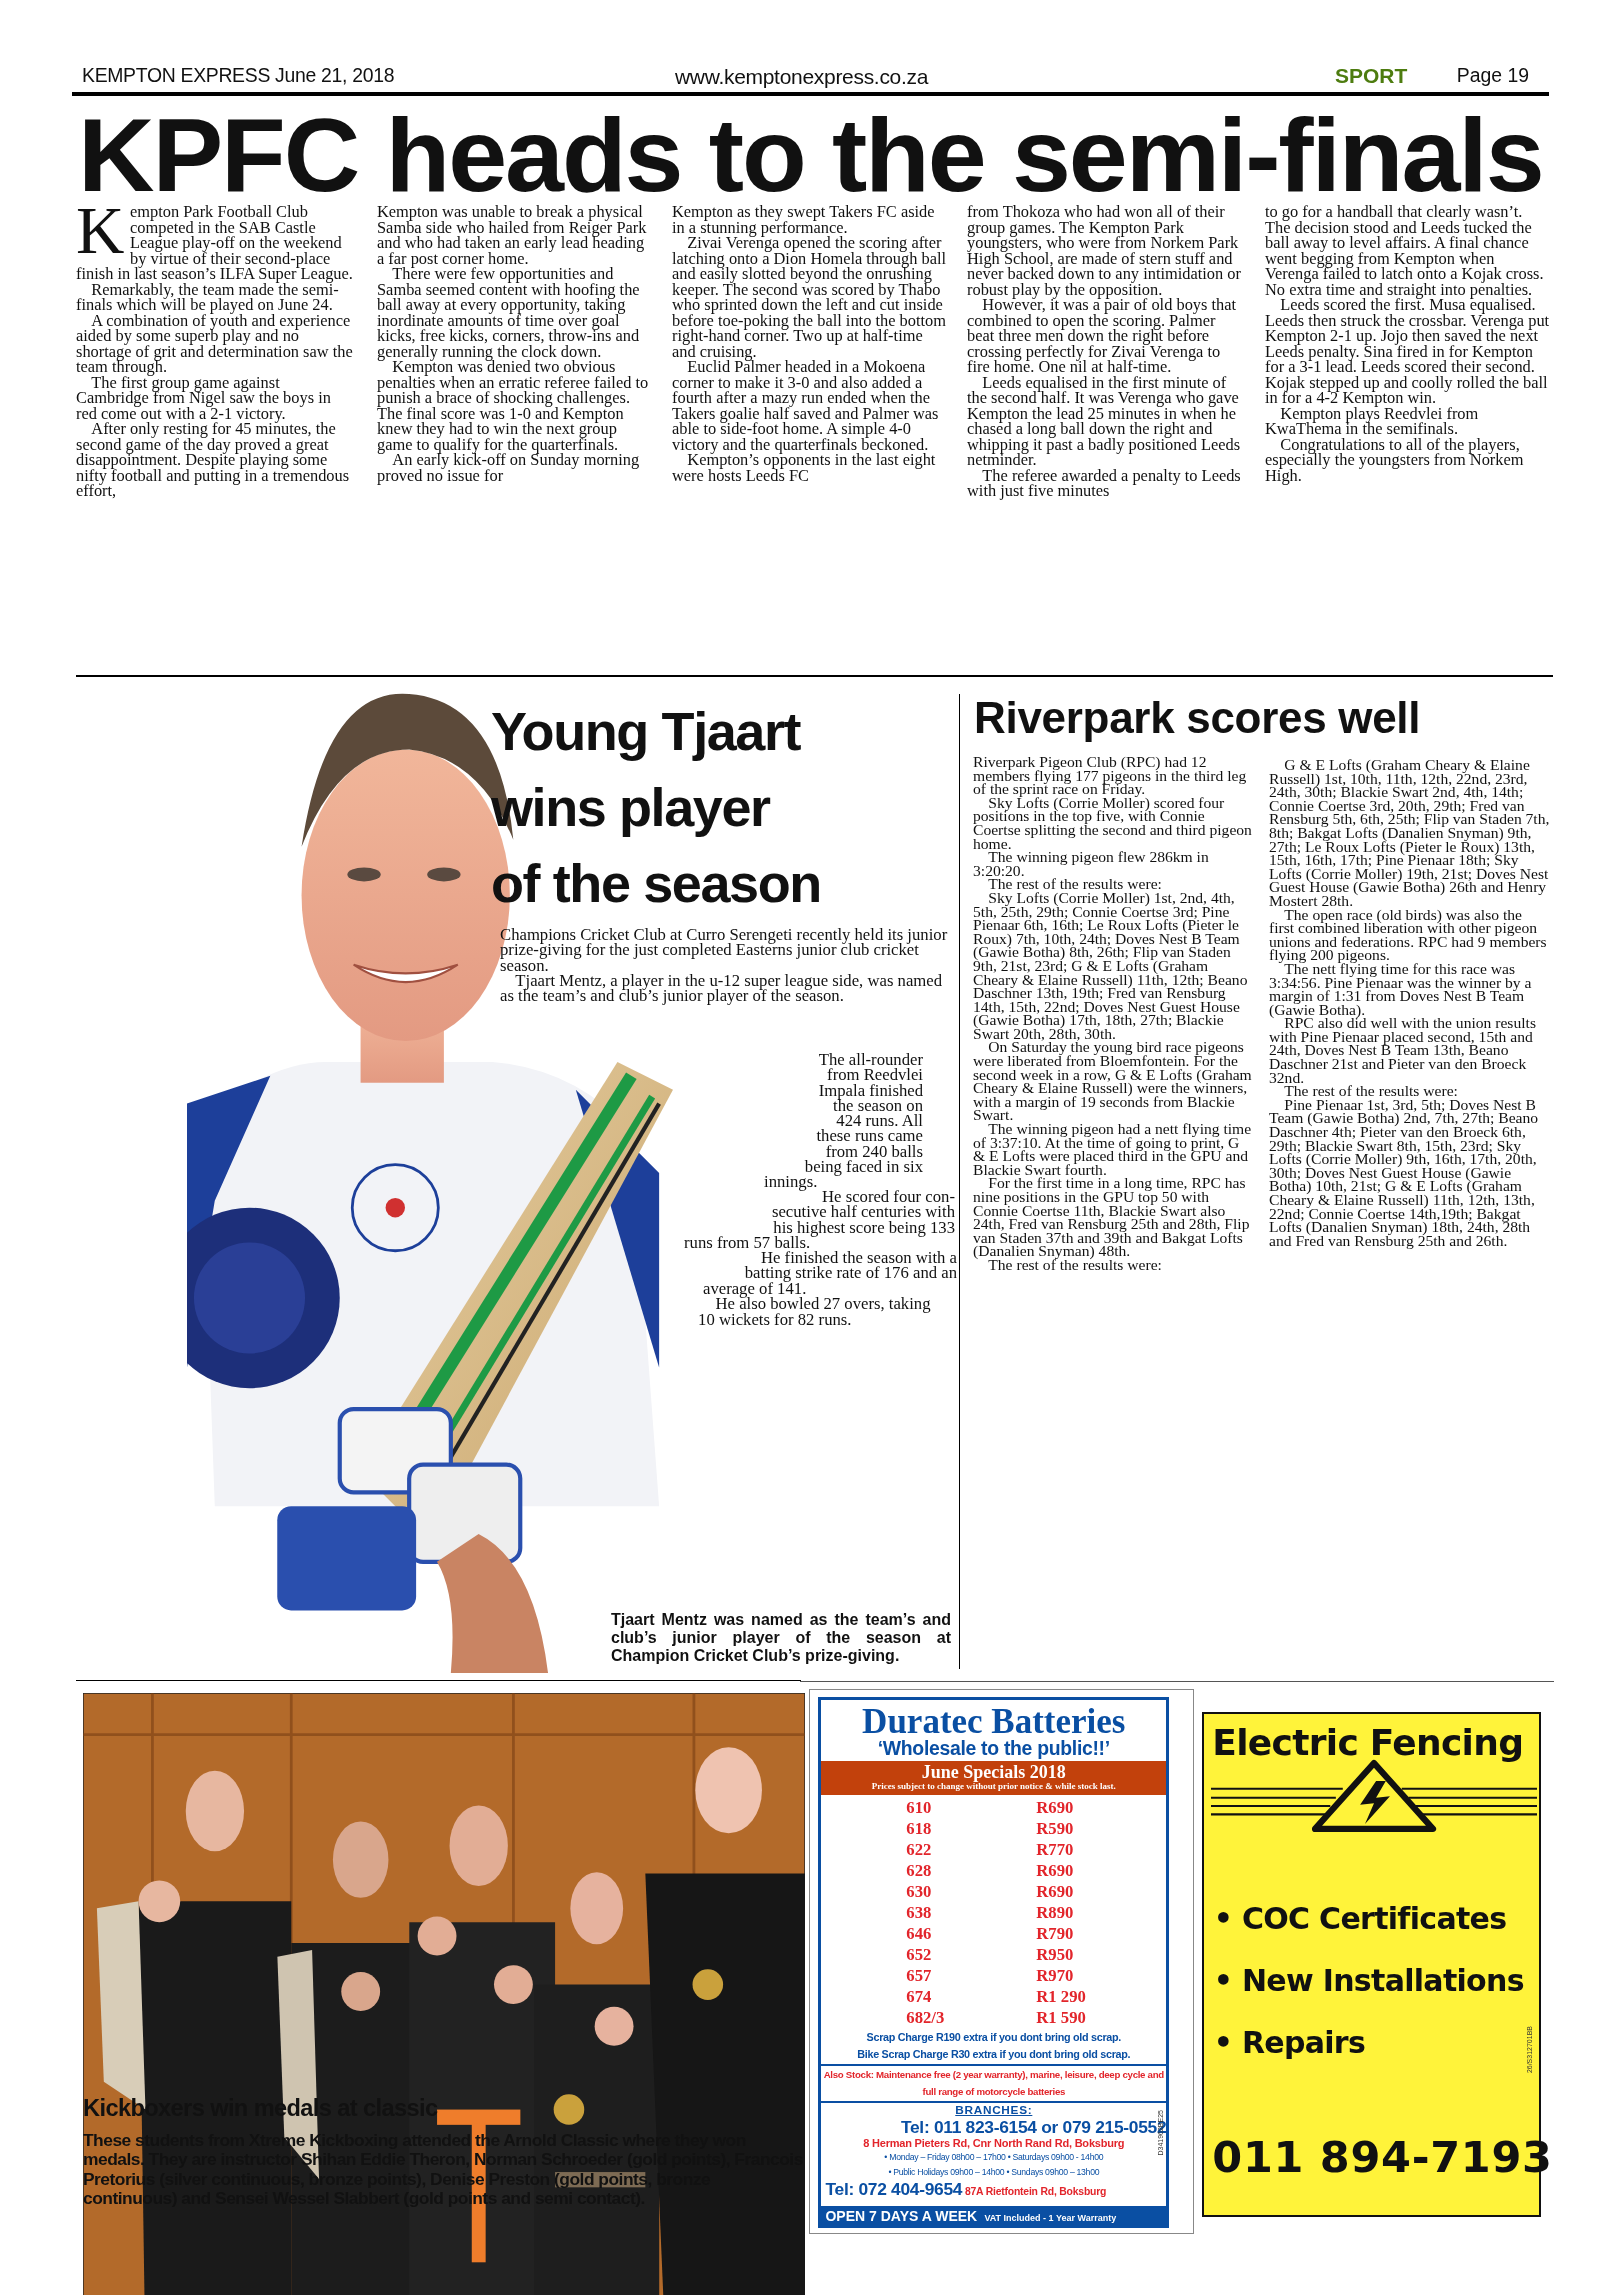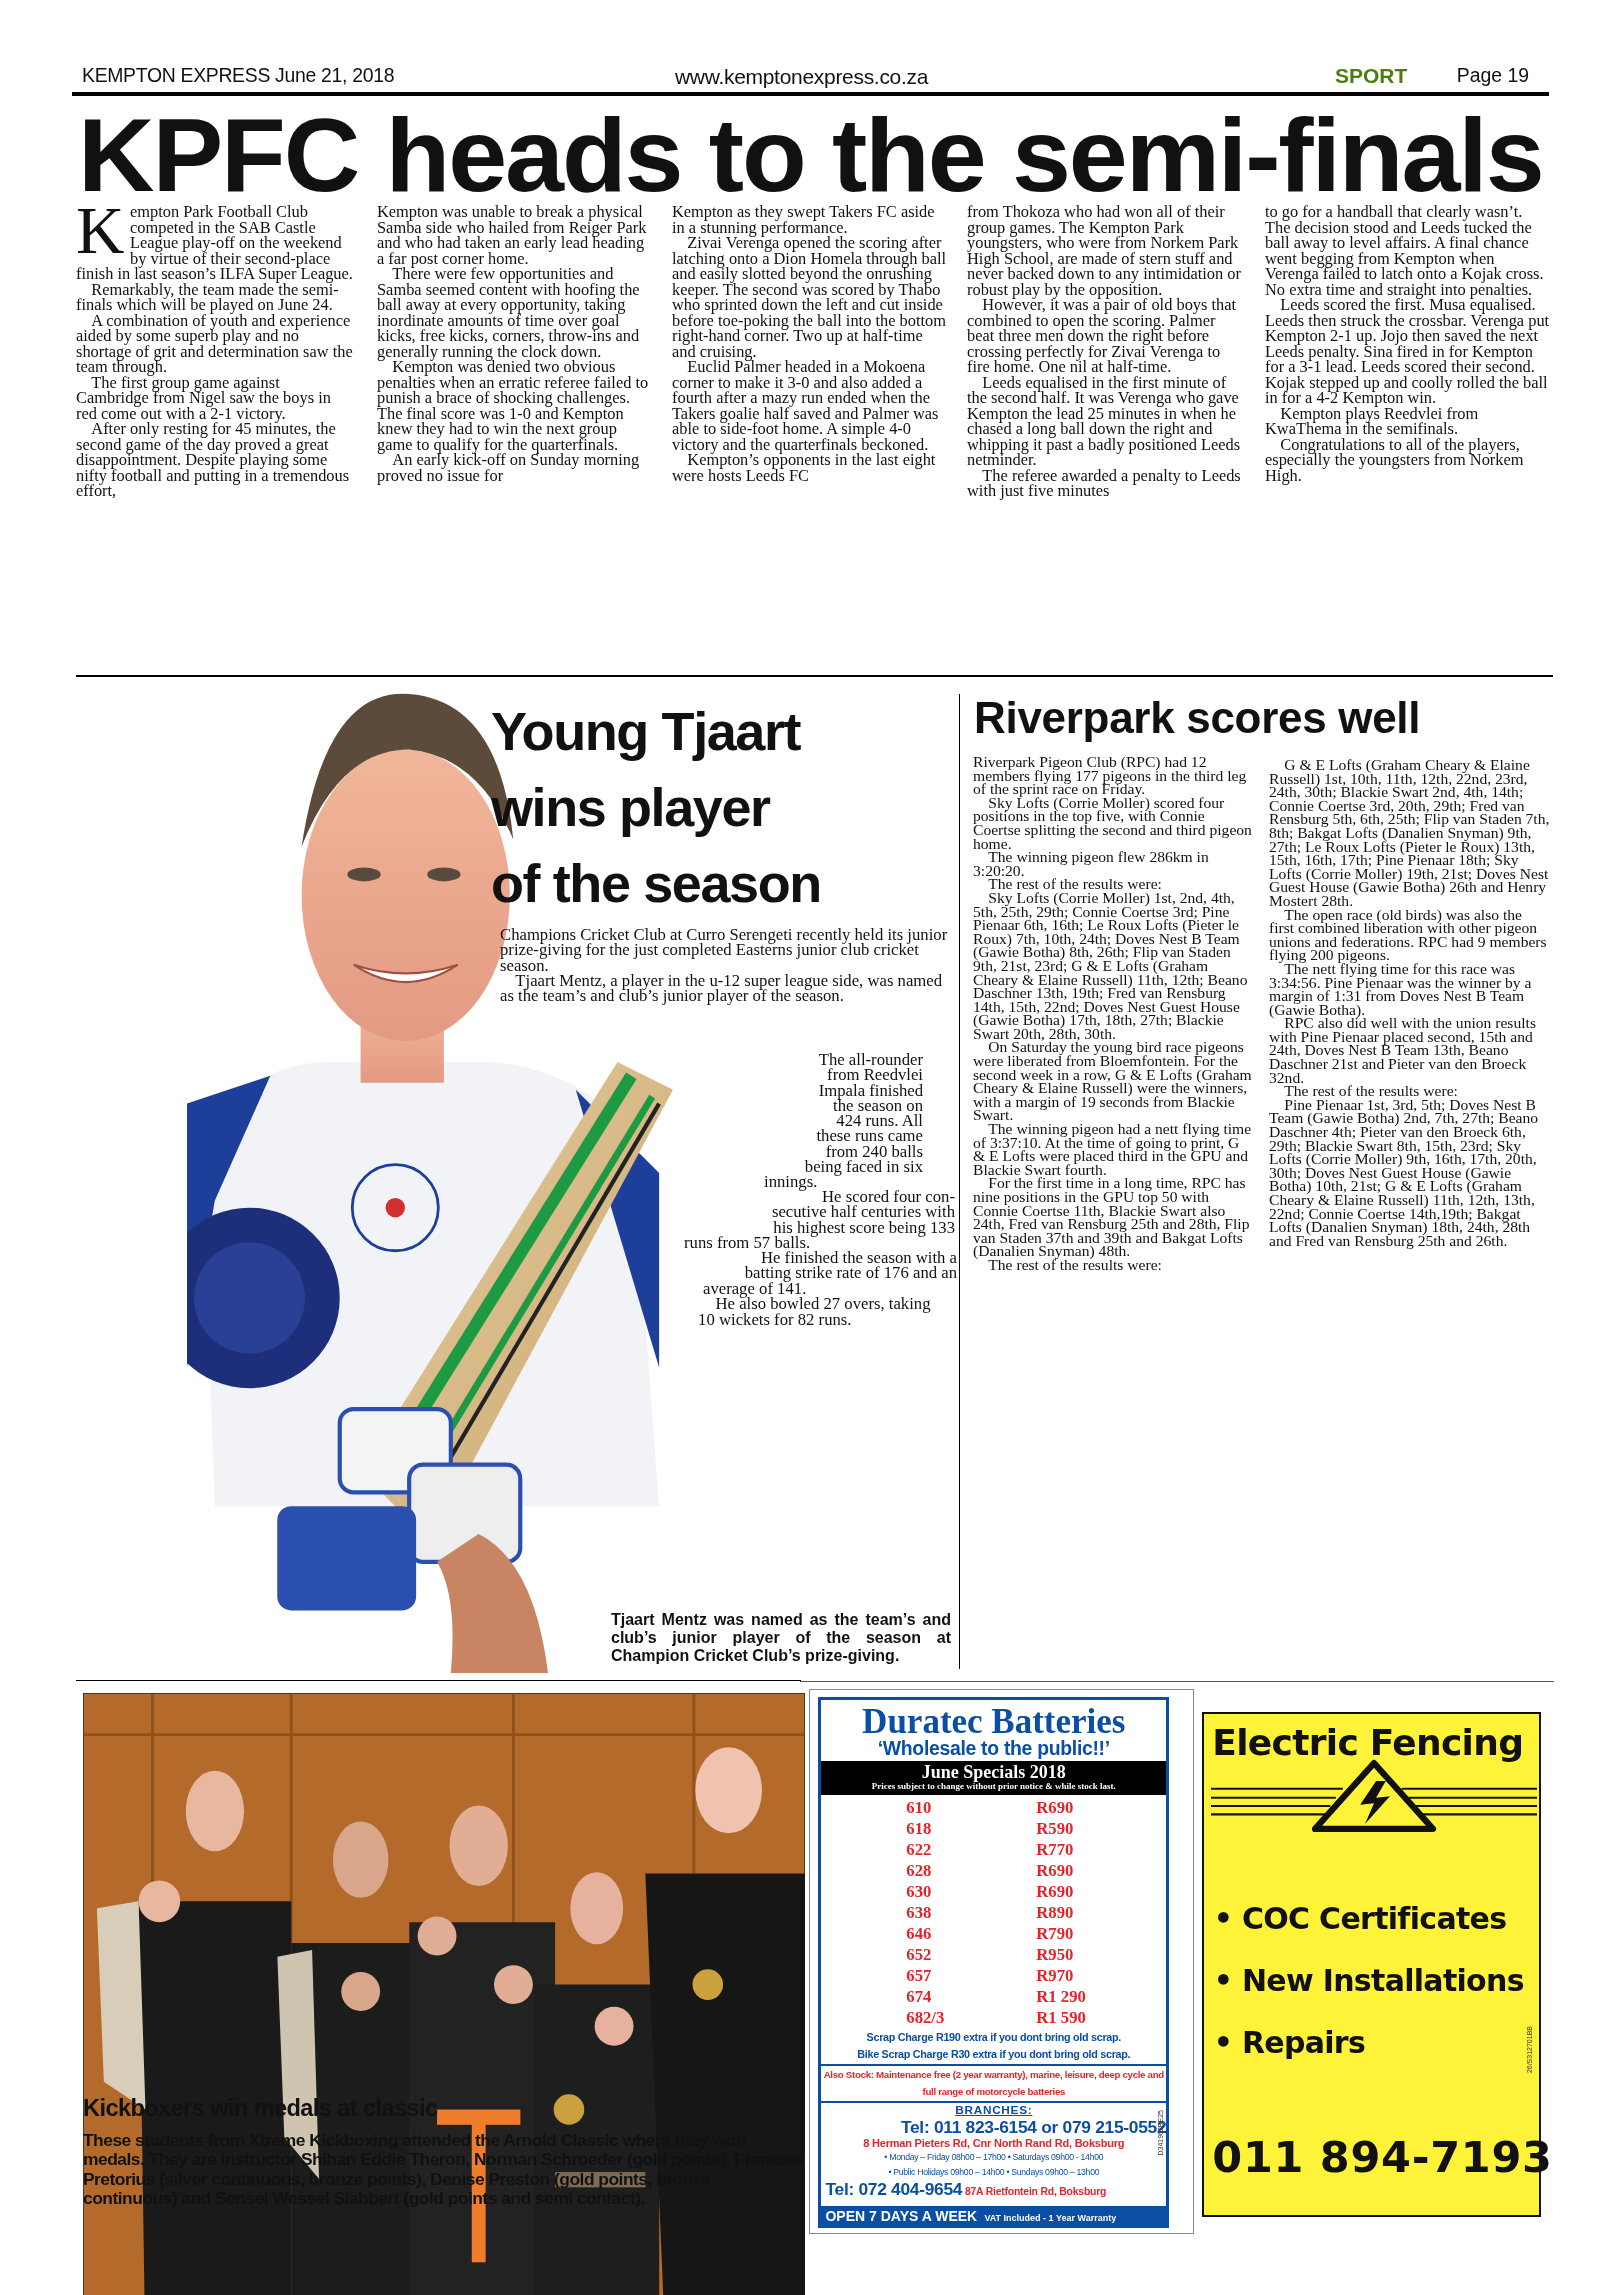--- a/index.html
+++ b/index.html
@@ -50,21 +50,21 @@
   
   .kick-photo { position: absolute; left: 83px; top: 1693px; width: 722px; height: 670px; }
   .kick-head { position: absolute; left: 83px; top: 2095px; font-family: "Liberation Sans", sans-serif; font-size: 23.6px; letter-spacing: -0.6px; }
   .kick-body { position: absolute; left: 83px; top: 2131px; width: 722px; font-family: "Liberation Sans", sans-serif; font-weight: bold; font-size: 17.4px; line-height: 19.4px; letter-spacing: -0.5px; }
 
   
   .duratec { position: absolute; left: 809px; top: 1689px; width: 385px; height: 545px; border: 0.7px solid #888; }
   .dura-inner { position: absolute; left: 8.3px; top: 7px; width: 351px; height: 531px; border: 3.5px solid #0a4fa3; }
   .dura-title { text-align: center; color: #0a4fa3; font-family: "Liberation Serif", serif; font-weight: bold; font-size: 35px; line-height: 32px; margin-top: 5.6px; }
   .dura-sub { text-align: center; color: #0a4fa3; font-family: "Liberation Sans", sans-serif; font-size: 19.4px; line-height: 21px; font-weight: bold; letter-spacing: -0.3px; }
-  .dura-band { background: #000000; color: #fff; text-align: center; padding: 2.1px 0 2.8px; margin-top: 2.8px; }
+  .dura-band { background: #c2410c; color: #fff; text-align: center; padding: 2.1px 0 2.8px; margin-top: 2.8px; }
   .dura-band .big { font-family: "Liberation Serif", serif; font-weight: bold; font-size: 18px; line-height: 18px; }
   .dura-band .small { font-family: "Liberation Serif", serif; font-weight: bold; font-size: 9px; line-height: 11px; }
   .dura-table { width: 100%; margin-top: 2.8px; }
   .dura-row { display: flex; height: 21px; font-family: "Liberation Serif", serif; font-weight: bold; font-size: 16.7px; color: #e2252b; }
   .dura-row .m { width: 201px; padding-left: 85px; }
   .dura-row .p { flex: 1; padding-left: 14px; }
   .dura-scrap { text-align: center; color: #0a4fa3; font-family: "Liberation Sans", sans-serif; font-weight: bold; font-size: 10.8px; line-height: 16.7px; letter-spacing: -0.3px; border-bottom: 2.8px solid #0a4fa3; padding-bottom: 1.4px; }
   .dura-stock { text-align: center; color: #e2252b; font-family: "Liberation Sans", sans-serif; font-weight: bold; font-size: 9.7px; line-height: 17.4px; letter-spacing: -0.3px; border-bottom: 2.8px solid #0a4fa3; }
   .dura-branches { text-align: center; color: #0a4fa3; font-family: "Liberation Sans", sans-serif; font-weight: bold; font-size: 11.8px; line-height: 15.3px; text-decoration: underline; letter-spacing: 0.7px; }
   .dura-tel1 { text-align: right; color: #0a4fa3; font-family: "Liberation Sans", sans-serif; font-weight: bold; font-size: 17.4px; line-height: 18px; letter-spacing: -0.3px; }

